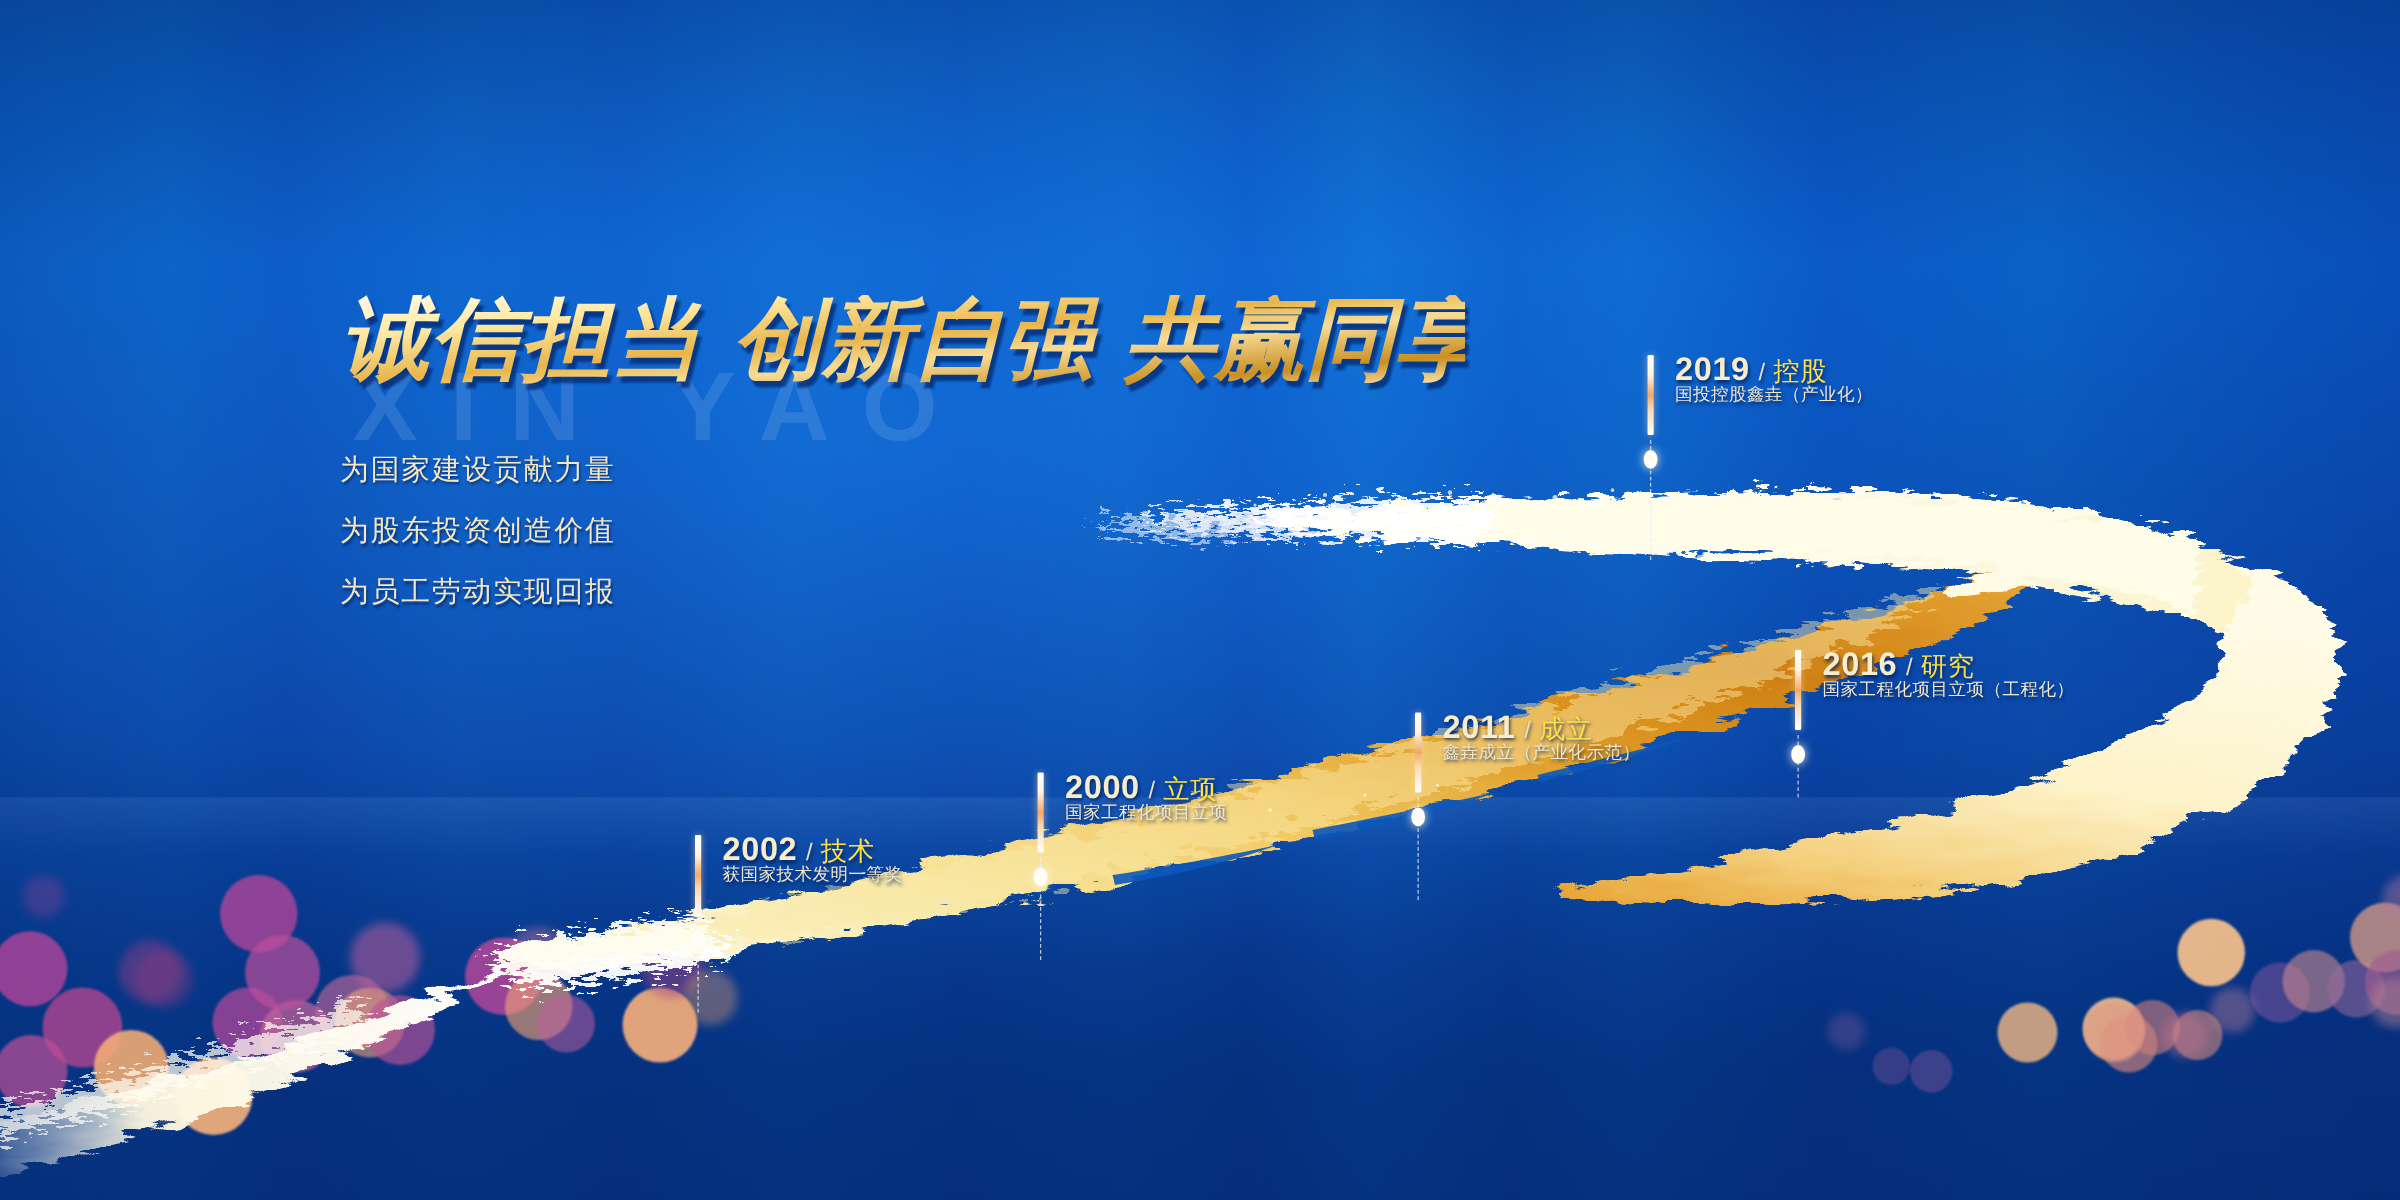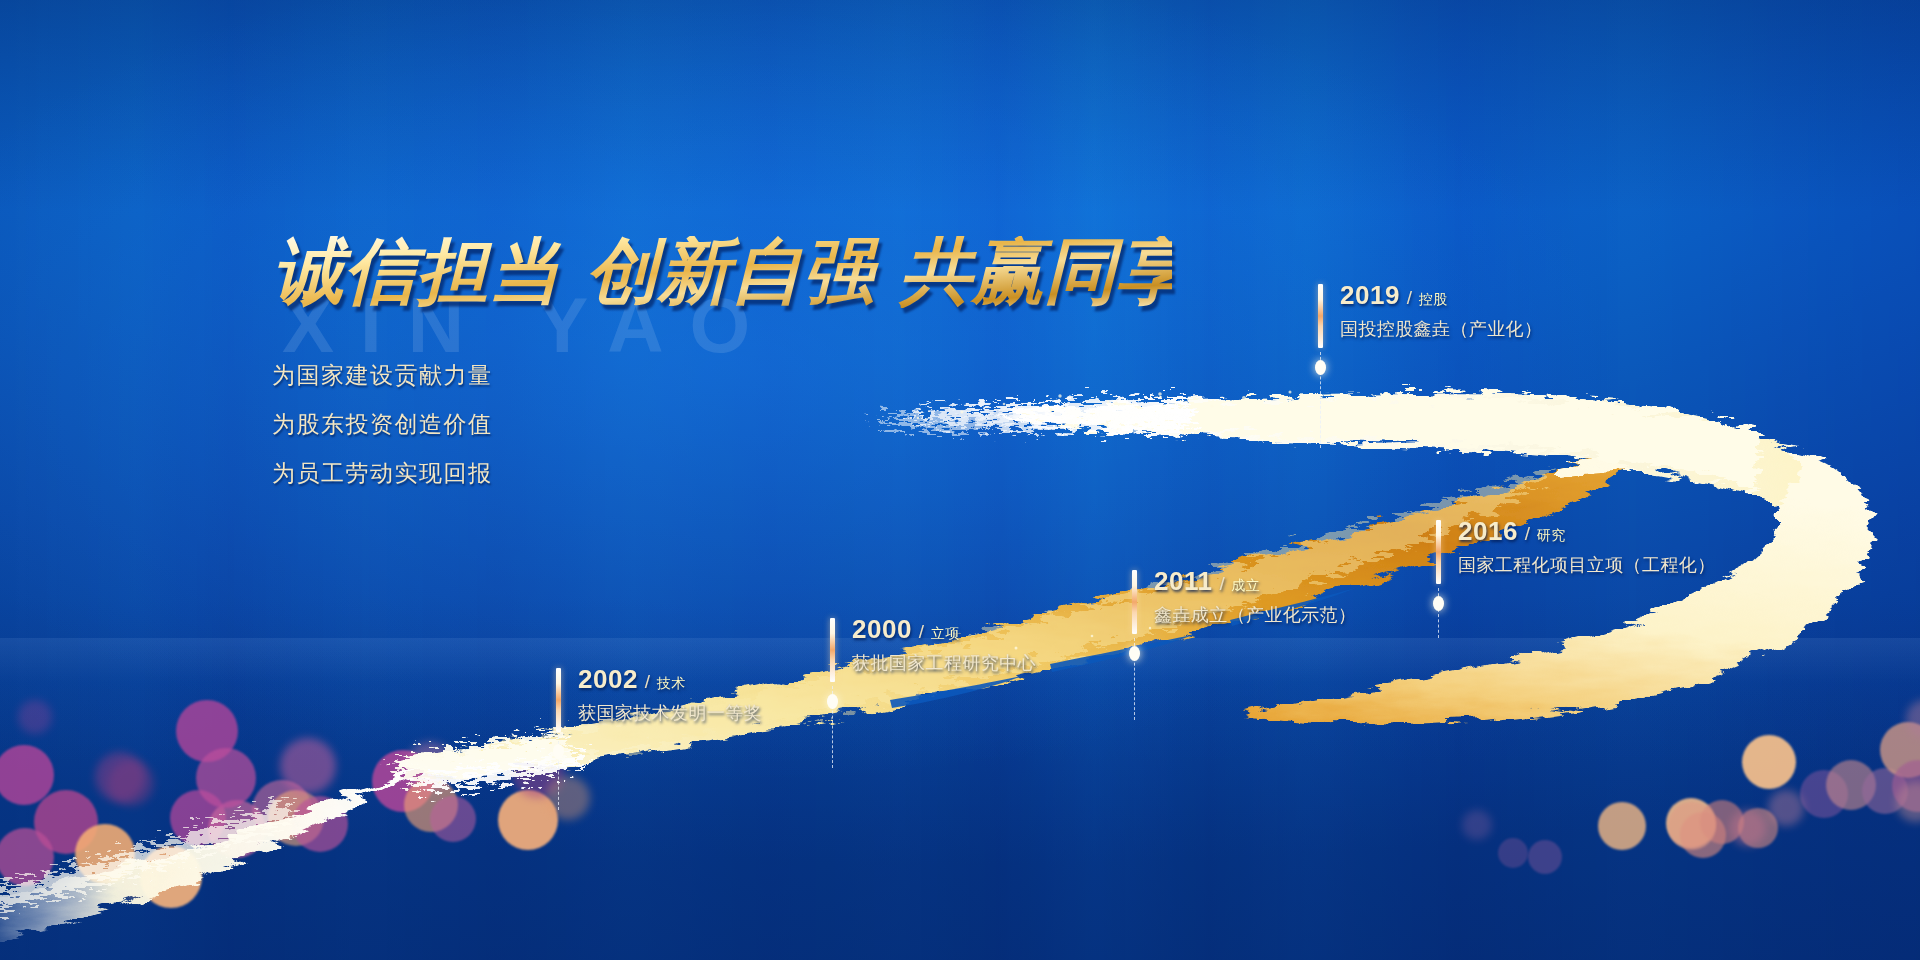--- a/index.html
+++ b/index.html
@@ -99,23 +99,23 @@
     background:linear-gradient(180deg,#ffffff 0%,#fff6e2 24%,#f3a86a 50%,#fbd7b0 66%,#ffffff 100%);
     box-shadow:0 0 6px rgba(255,220,170,.55);
   }
   .ms-text{position:absolute;left:22px;top:0;white-space:nowrap;}
   .ms-year{
     font-size:26px;font-weight:700;color:#f7eccb;
     letter-spacing:.5px;line-height:1;
     text-shadow:1px 2px 3px rgba(2,28,84,.8);
   }
   .ms-year .sep{font-weight:400;color:#e9dfc2;font-size:19px;margin:0 6px 0 7px;}
-  .ms-year .kind{font-weight:400;font-size:14px;color:#fef9c3;}
+  .ms-year .kind{font-weight:400;font-size:21px;color:#fde047;}
   .ms-desc{
-    margin-top:12px;font-size:18px;color:#f1e7cd;letter-spacing:.4px;line-height:1;
+    margin-top:0;font-size:14px;color:#f1e7cd;letter-spacing:.4px;line-height:1;
     text-shadow:1px 2px 3px rgba(2,28,84,.8);
   }
   .ms-lead{
     position:absolute;
     width:0;border-left:1px dashed rgba(235,240,250,.78);
   }
   .ms-dot{
     position:absolute;width:11px;height:15px;border-radius:50%;
     background:#fffdf5;
     box-shadow:0 0 8px rgba(255,250,225,.9);
@@ -341,21 +341,21 @@
           <div class="ms-year"><span>2002</span><span class="sep">/</span><span class="kind">技术</span></div>
           <div class="ms-desc">获国家技术发明一等奖</div>
         </div>
       </div>
       <div class="ms-lead" style="left: 832px; top: 686px; height: 82px;"></div>
       <div class="ms-dot" style="left: 827px; top: 694px;"></div>
       <div class="milestone" style="left: 830px; top: 616px;">
         <div class="ms-bar"></div>
         <div class="ms-text">
           <div class="ms-year"><span>2000</span><span class="sep">/</span><span class="kind">立项</span></div>
-          <div class="ms-desc">获批国家工程研究中心</div>
+          <div class="ms-desc">国家工程化项目立项</div>
         </div>
       </div>
       <div class="ms-lead" style="left: 1134px; top: 638px; height: 82px;"></div>
       <div class="ms-dot" style="left: 1129px; top: 646px;"></div>
       <div class="milestone" style="left: 1132px; top: 568px;">
         <div class="ms-bar"></div>
         <div class="ms-text">
           <div class="ms-year"><span>2011</span><span class="sep">/</span><span class="kind">成立</span></div>
           <div class="ms-desc">鑫垚成立（产业化示范）</div>
         </div>

